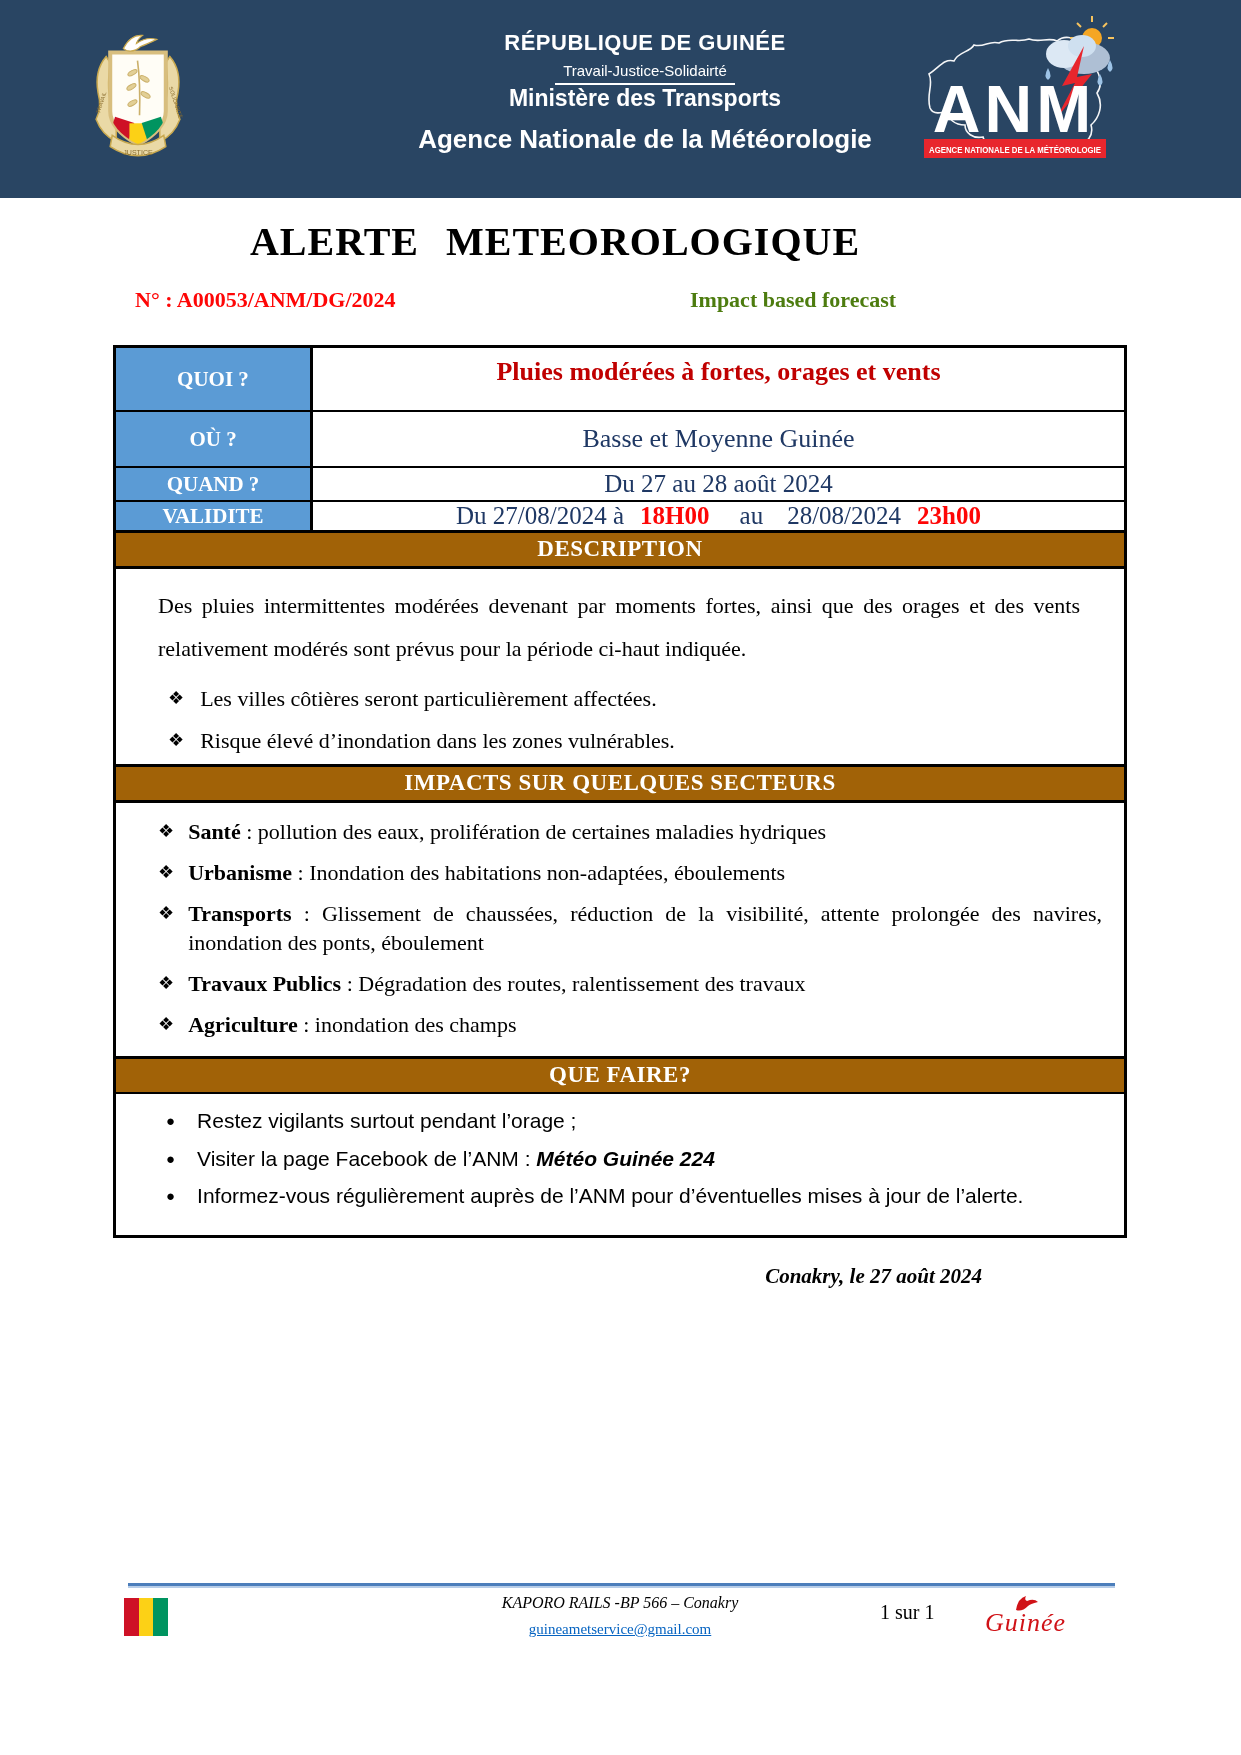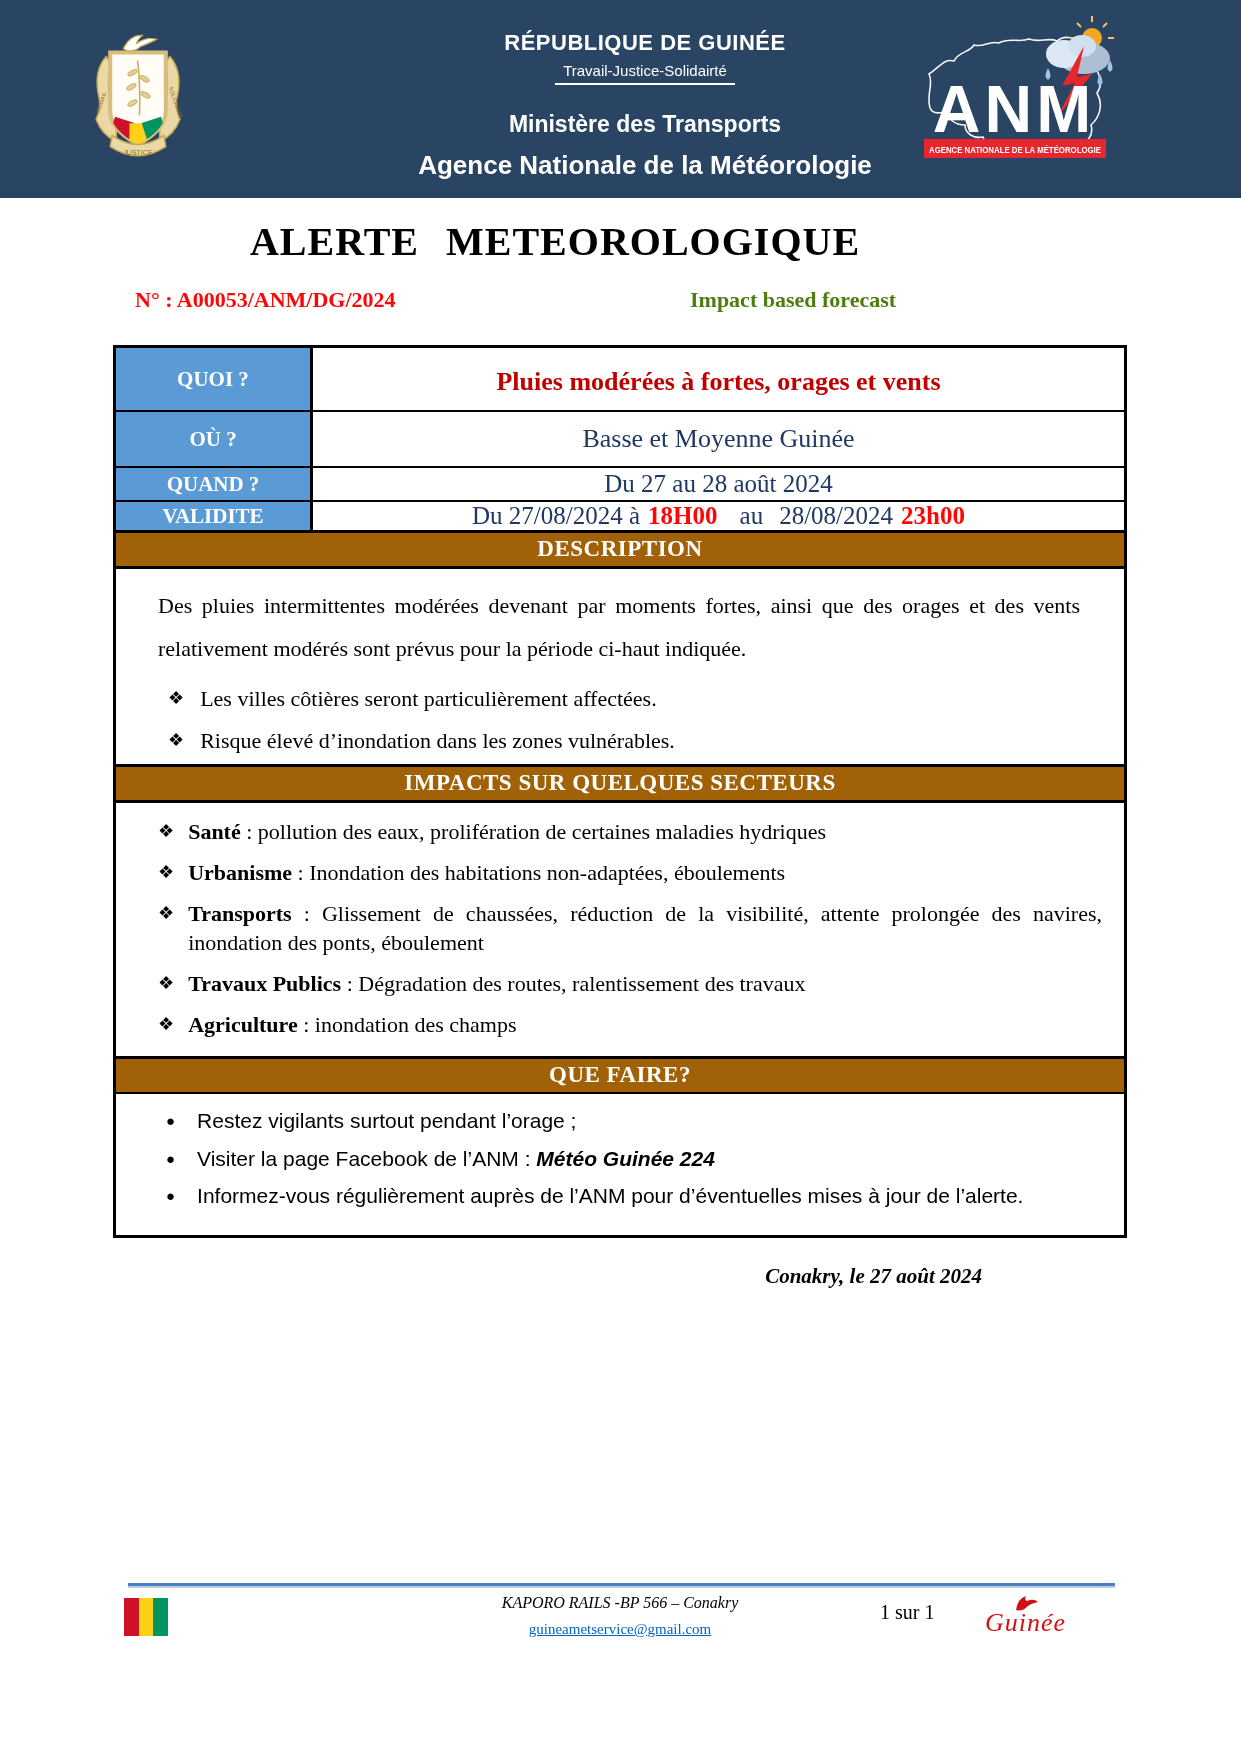--- a/index.html
+++ b/index.html
@@ -13,21 +13,21 @@
   
   .banner { position:relative; width:100%; height:198px; background:#294563; }
   .coat { position:absolute; left:90px; top:22px; }
   .banner-center {
     position:absolute; left:330px; top:30px; width:630px; text-align:center;
     color:#fff; font-family:"Liberation Sans", sans-serif;
   }
   .banner-republic { font-size:22px; font-weight:bold; letter-spacing:.5px; }
   .banner-motto { font-size:15px; margin-top:6px; }
   .banner-underline { width:180px; height:2px; background:#fff; margin:4px auto 0; }
-  .banner-ministry { font-size:23px; font-weight:bold; margin-top:26px; }
+  .banner-ministry { font-size:23px; font-weight:bold; margin-top:0; }
   .banner-agency { font-size:26px; font-weight:bold; margin-top:12px; }
   .anm-logo { position:absolute; left:896px; top:12px; }
 
   
   .kicker {
     margin-top:18px; width:1110px; text-align:center;
     font-family:"Liberation Sans", sans-serif; font-weight:800; font-size:24px;
     letter-spacing:.5px;
   }
   .main-title {
@@ -40,27 +40,27 @@
 
   
   .alert-table { margin:24px 0 0 113px; width:1014px; border:3px solid #000; background:#fff; }
   .tr { display:flex; border-bottom:2px solid #000; }
   .lbl {
     width:197px; background:#5b9bd5; color:#fff; font-weight:bold; font-size:21px;
     display:flex; align-items:center; justify-content:center; border-right:3px solid #000;
   }
   .val { flex:1; display:flex; align-items:center; justify-content:center; font-size:25px; }
   .tr-quoi { height:64px; }
-  .tr-quoi .val { align-items:flex-start; padding-top:19px; color:#c00000; font-weight:bold; font-size:26px; }
+  .tr-quoi .val { align-items:flex-start; padding-top:9px; color:#c00000; font-weight:bold; font-size:26px; }
   .tr-ou { height:56px; }
   .tr-ou .val { color:#1f3864; font-weight:normal; font-size:26px; }
   .tr-quand { height:34px; }
   .tr-quand .val { color:#1f3864; font-size:25px; }
   .tr-val { height:31px; border-bottom:3px solid #000; }
-  .tr-val .val { color:#1f3864; font-size:25px; gap:8px; }
+  .tr-val .val { color:#1f3864; font-size:25px; gap:16px; }
   .time-red { color:#fe0606; font-weight:bold; }
   .band {
     background:#a16207; color:#fff; text-align:center; font-weight:bold; font-size:23px;
     padding:3px 0 4px; border-bottom:3px solid #000; letter-spacing:.5px;
   }
   .desc-body { padding:16px 30px 8px 42px; border-bottom:3px solid #000; font-size:22px; }
   .desc-body p { line-height:1.95; text-align:justify; padding-right:14px; }
   .bullet-line { display:flex; gap:16px; margin:13px 0 0 10px; line-height:1.35; }
   .bullet-line .marker { font-size:18px; line-height:1.6; }
   .impacts-body { padding:14px 22px 6px 42px; border-bottom:3px solid #000; font-size:22px; }

